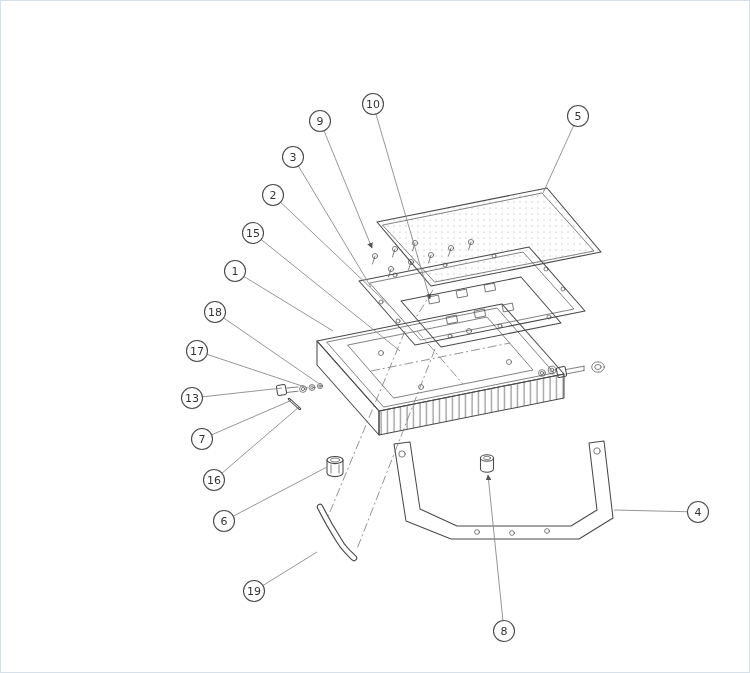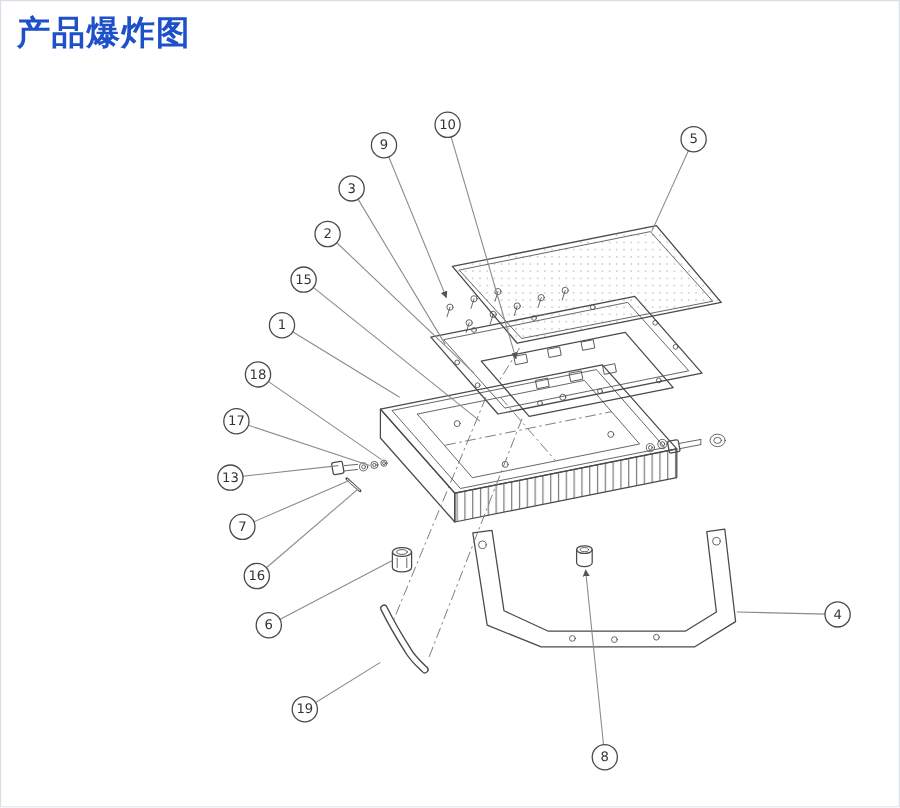--- a/index.html
+++ b/index.html
@@ -26,21 +26,20 @@
   .balloon-num{
     font-family:"DejaVu Sans",sans-serif;
     font-size:11px;fill:#333;text-anchor:middle;
   }
 </style>
 </head>
 <body>
 
 <div id="app">
 
-  <div class="page-title">产品爆炸图</div>
 
   <svg width="750" height="673" viewBox="0 0 750 673">
 
     <defs>
       <pattern id="dots" width="6" height="6" patternUnits="userSpaceOnUse">
         <circle cx="3" cy="3" r="0.55" fill="#9b9b9b"></circle>
       </pattern>
       <pattern id="finpat" width="6.5" height="40" patternUnits="userSpaceOnUse">
         <line x1="3" y1="0" x2="3" y2="40" stroke="#555" stroke-width="0.8"></line>
       </pattern>

